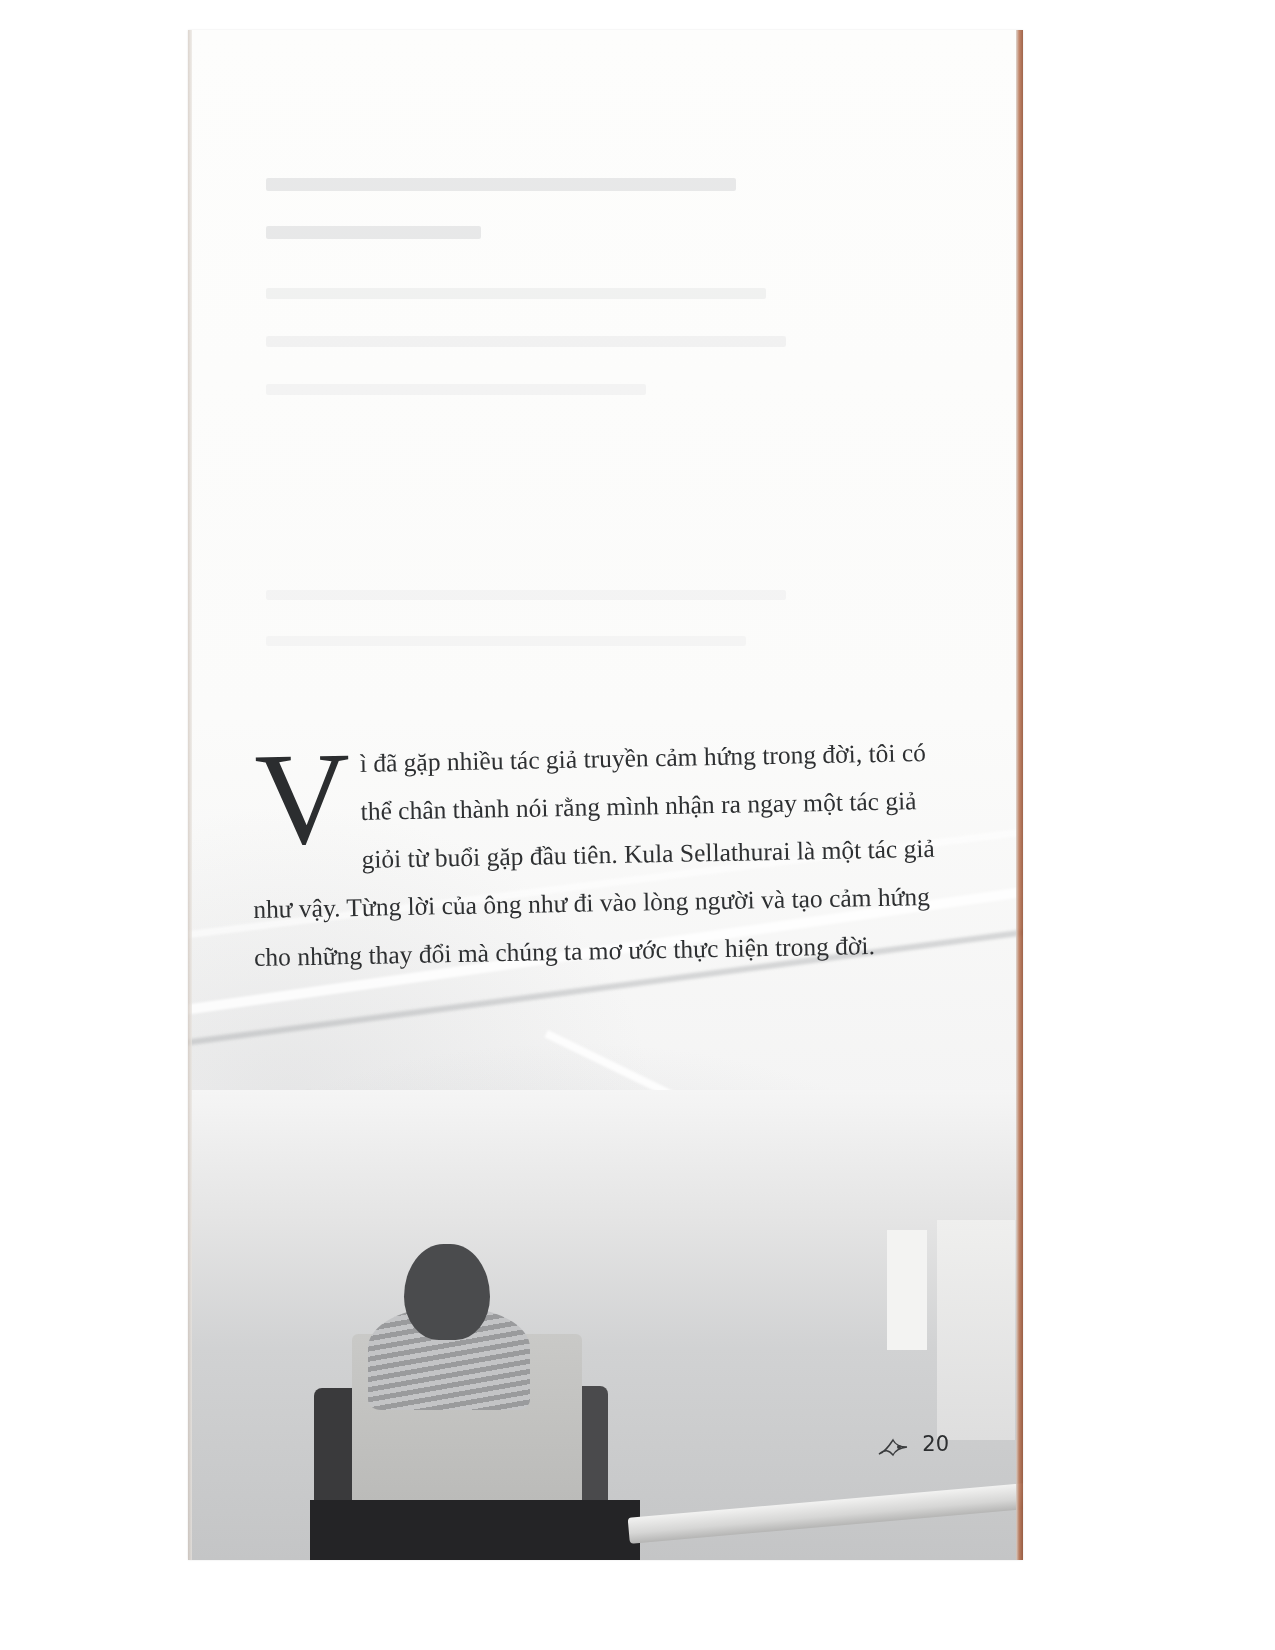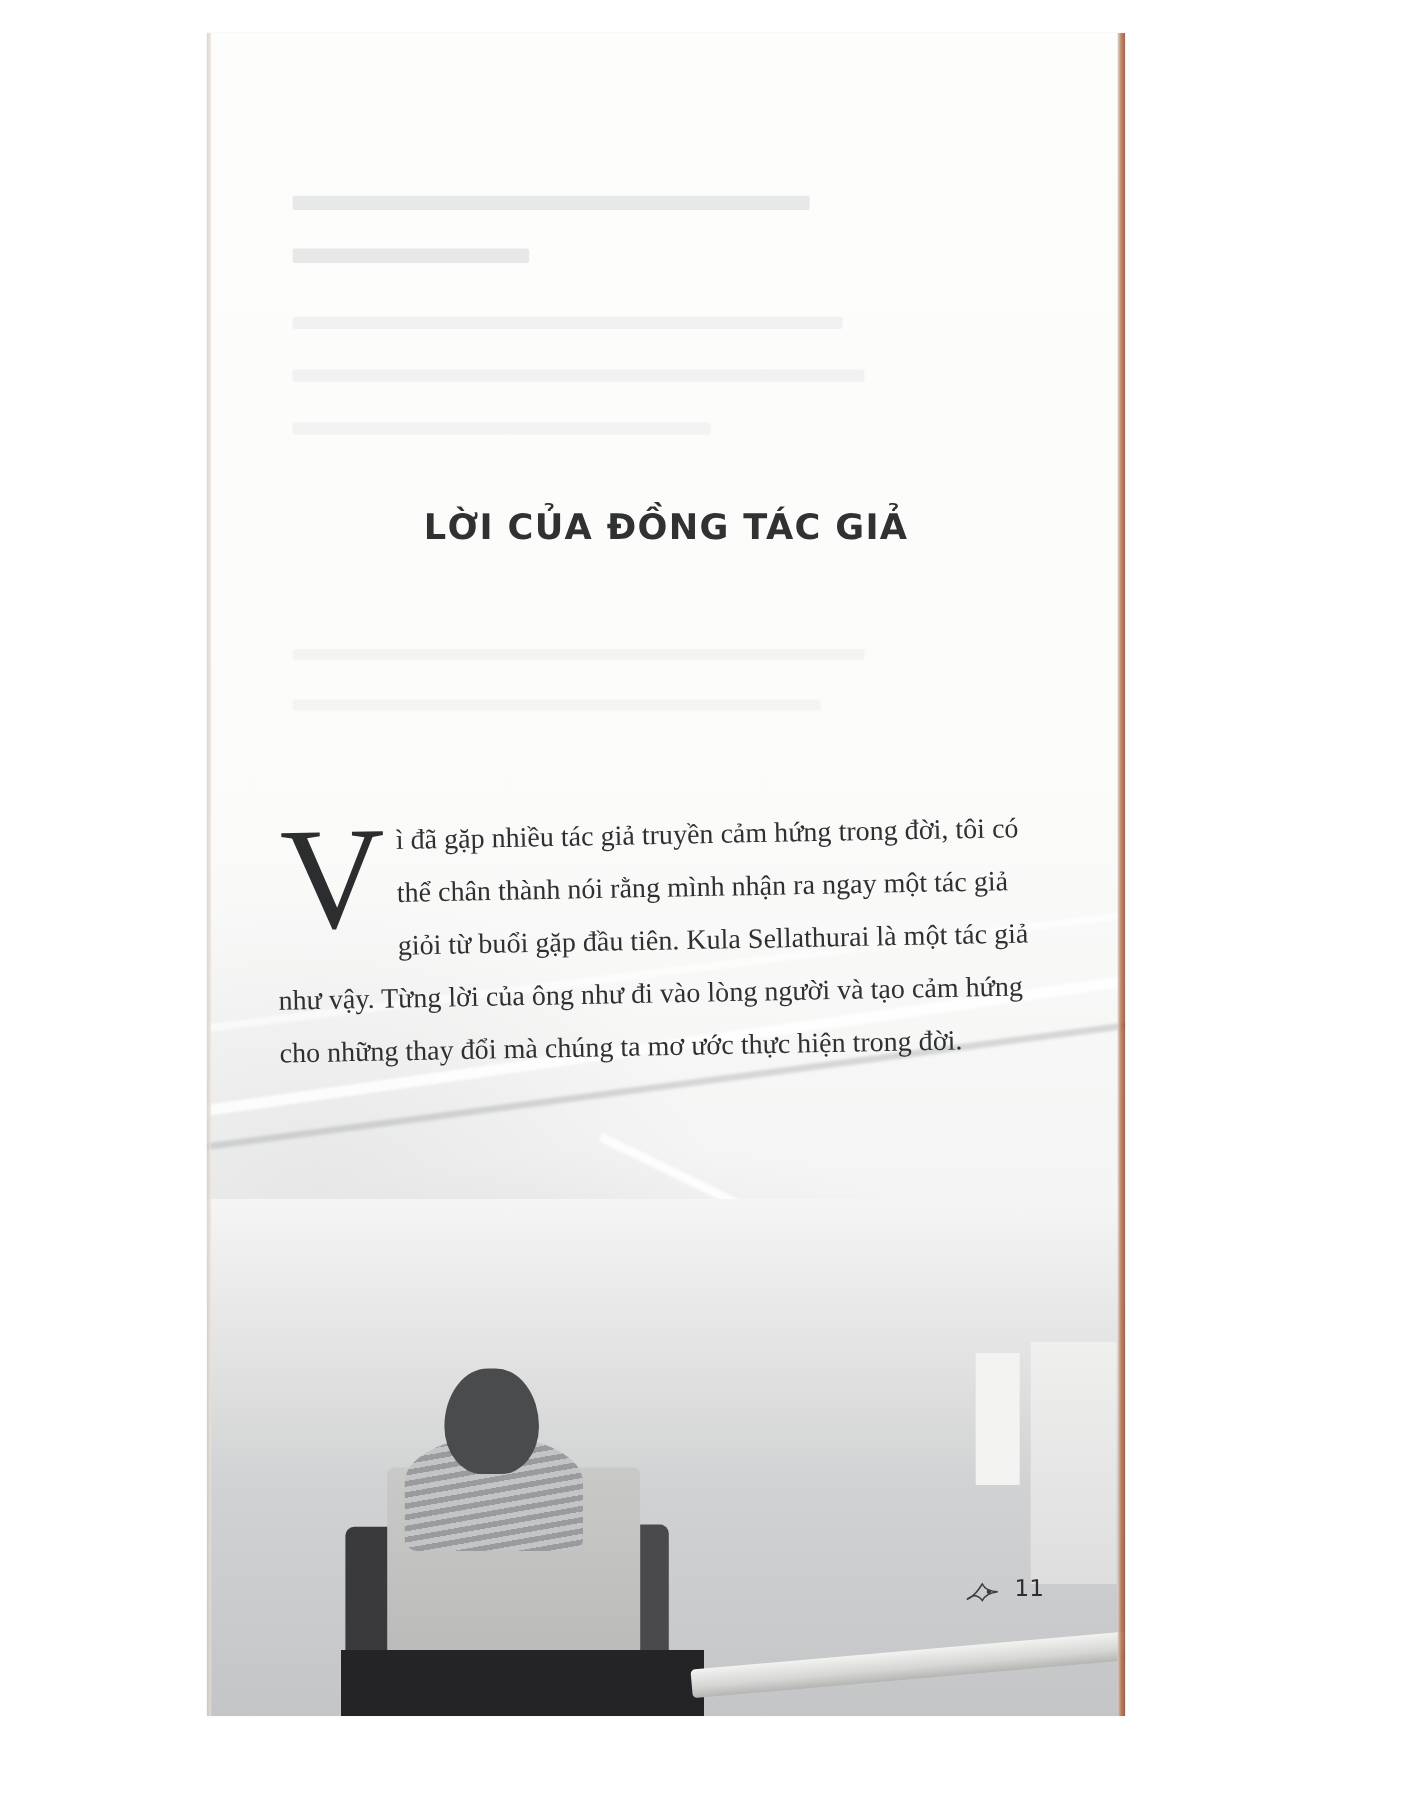--- a/index.html
+++ b/index.html
@@ -275,30 +275,29 @@
     <div class="chair-arm-r"></div>
     <div class="chair-back"></div>
     <div class="person-shoulders"></div>
     <div class="person-head"></div>
     <div class="chair-base"></div>
     <div class="pole"></div>
   </div>
 
   <div id="content">
 
-    <div id="chapter-title">LỜI CỦA ĐỒNG TÁC GIẢ</div>
 
     <div id="body-text">
       <span id="dropcap">V</span>
       <p>ì đã gặp nhiều tác giả truyền cảm hứng trong đời, tôi có thể chân thành nói rằng mình nhận ra ngay một tác giả giỏi từ buổi gặp đầu tiên. Kula Sellathurai là một tác giả như vậy. Từng lời của ông như đi vào lòng người và tạo cảm hứng cho những thay đổi mà chúng ta mơ ước thực hiện trong đời.</p>
     </div>
 
     <svg id="page-deco" viewBox="0 0 34 26">
       <path d="M2 20 C 8 18, 12 12, 16 6 C 18 10, 22 13, 30 13 C 22 14, 18 17, 16 21 C 12 16, 8 15, 2 20 Z" fill="none" stroke="#3a3c3e" stroke-width="1.4"></path>
       <circle cx="22" cy="13" r="2" fill="#3a3c3e"></circle>
     </svg>
 
-    <div id="page-number">11</div>
+    <div id="page-number">20</div>
   </div>
 
   <div id="binding-edge-left"></div>
   <div id="binding-edge"></div>
 </div>
 
 </body></html>

